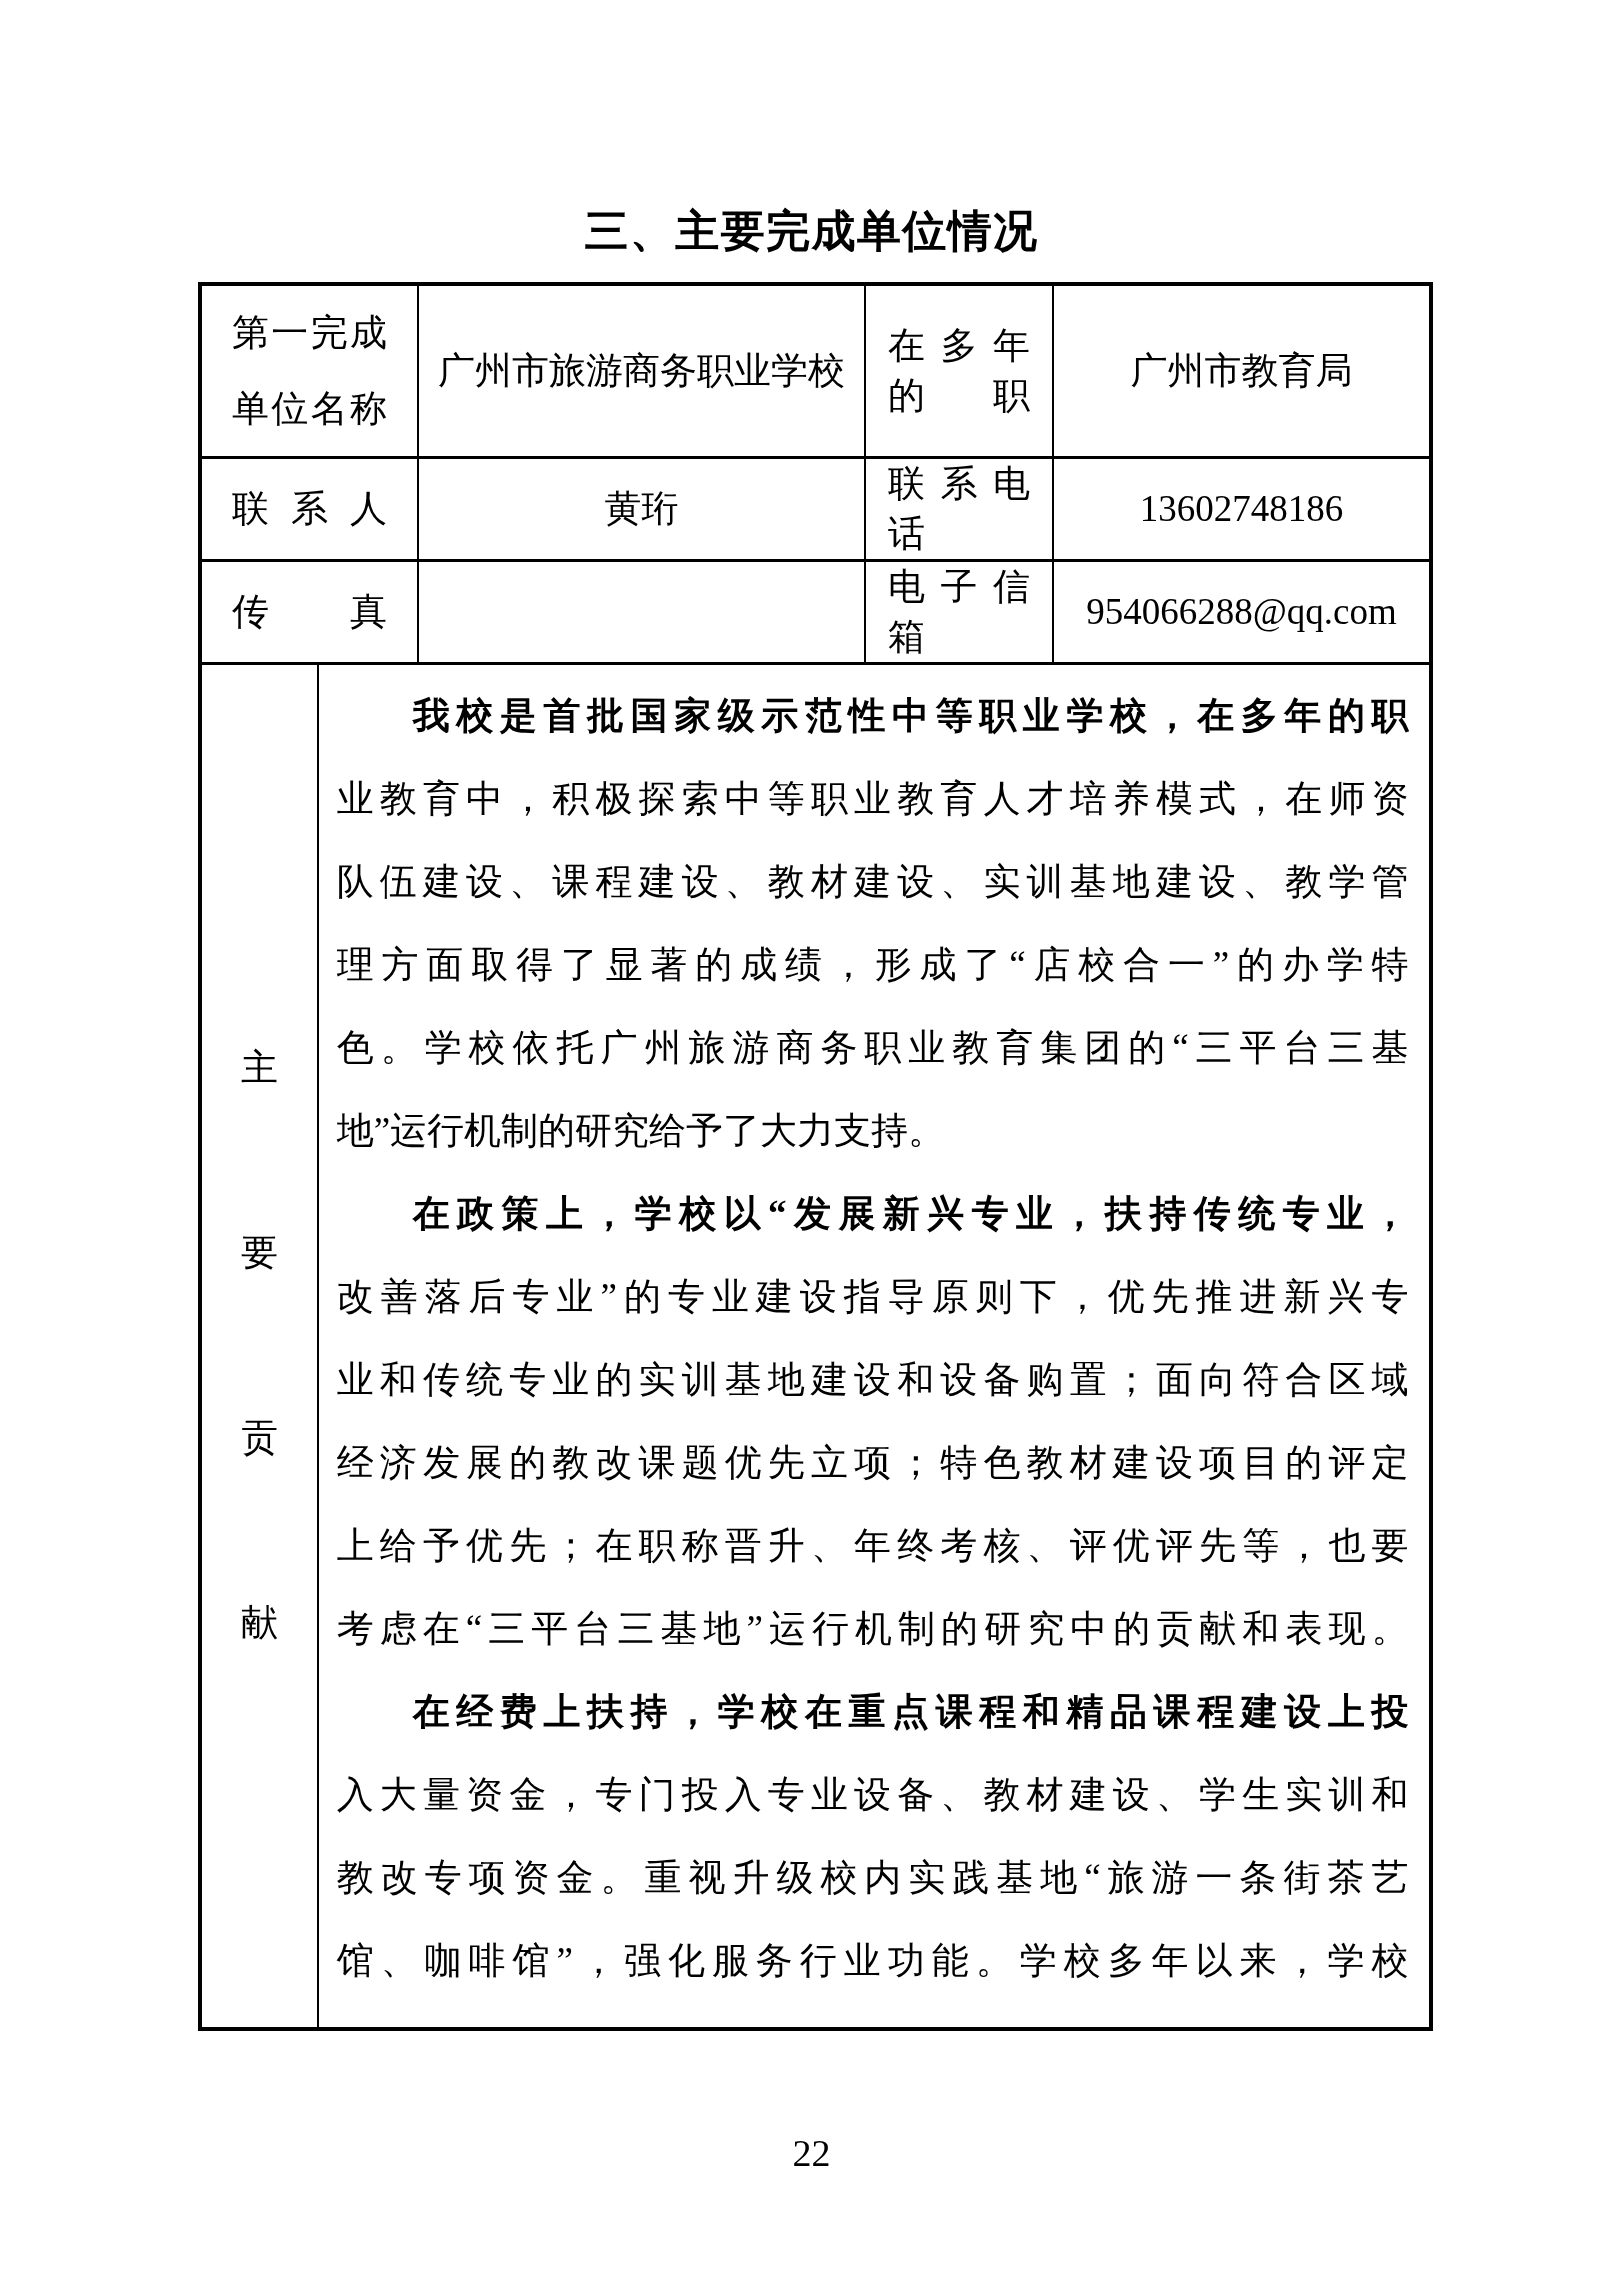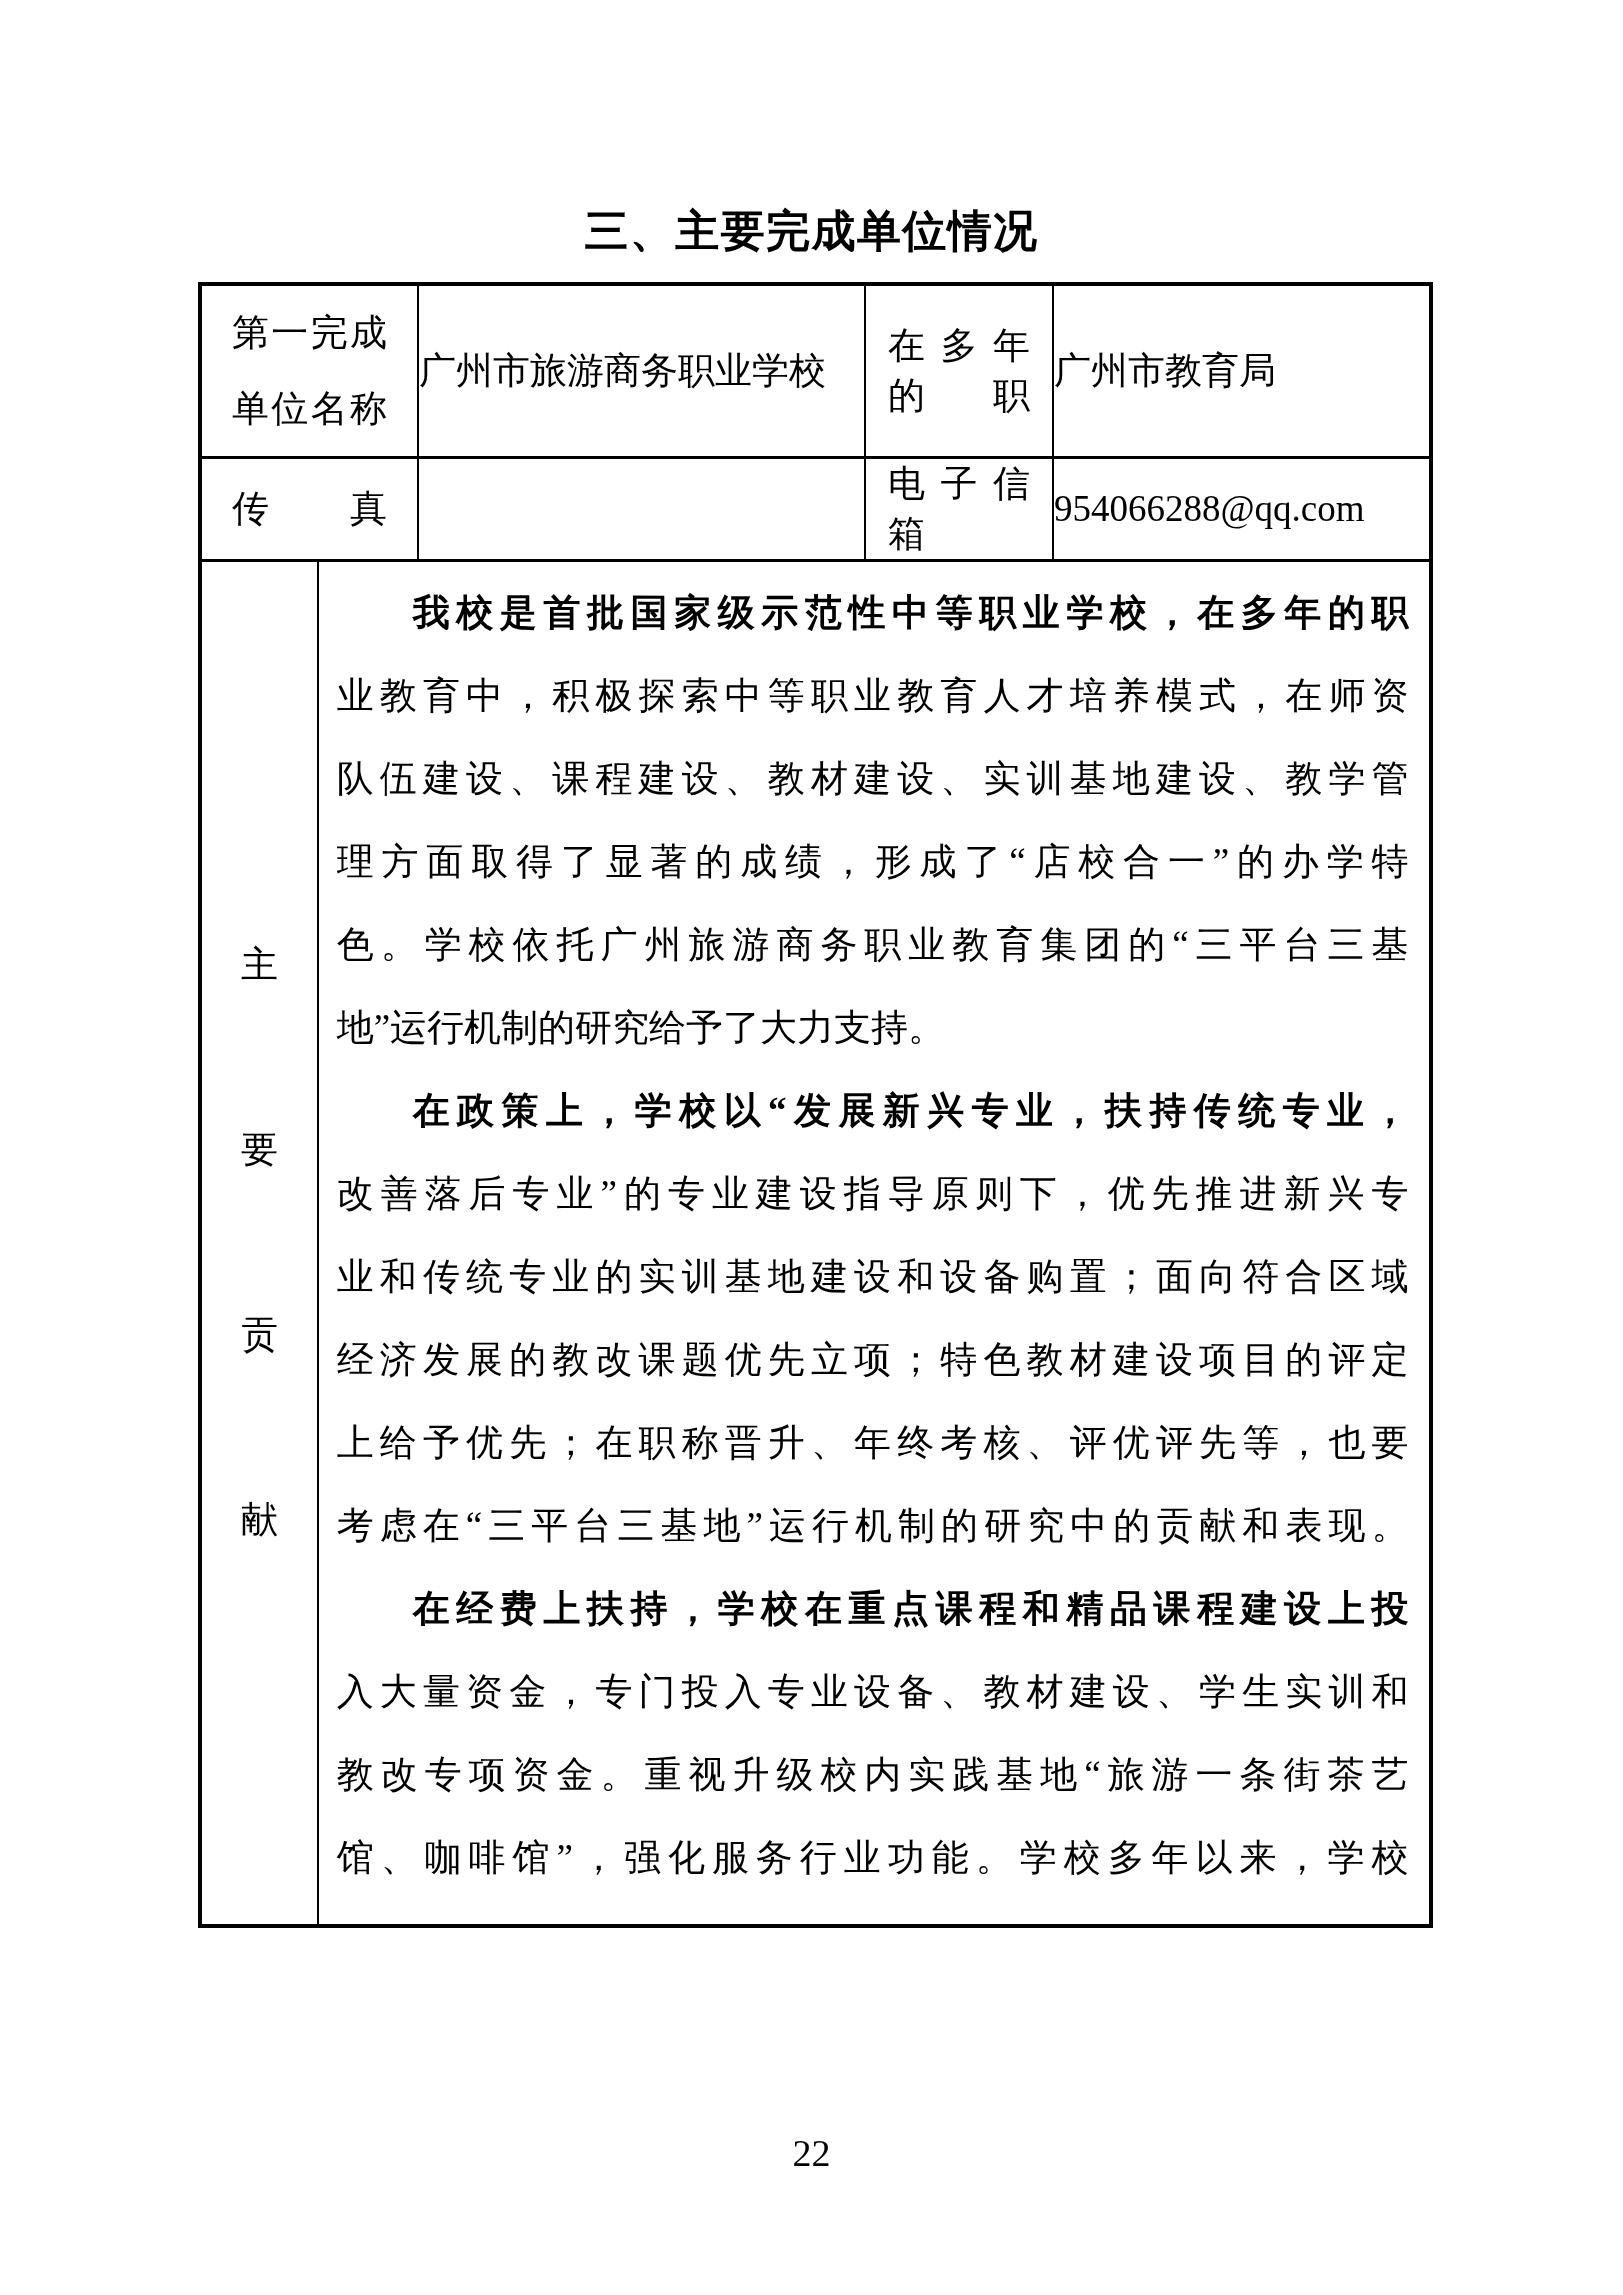--- a/index.html
+++ b/index.html
@@ -25,21 +25,21 @@
     border:2.7px solid #000;
     border-top-width:3.4px; border-bottom-width:3.4px;
     vertical-align:middle;
     font-size:37px;
     overflow:hidden;
   }
   .spread { text-align:justify; text-align-last:justify; }
   .labA { padding:0 30px; }
   .labC { padding:0 22px; }
   .two-line div { line-height:76px; }
-  .val { text-align:left; }
+  .val { text-align:center; }
   .addr { text-align:center; }
   td.contrib-label-cell { padding:0; }
   .vstack {
     height:100%; display:flex; flex-direction:column;
     align-items:center; justify-content:center; gap:135px;
     font-size:37px;
   }
   td.contrib-body {
     vertical-align:top;
     padding:9.5px 20.5px 0 17.7px;
@@ -76,20 +76,26 @@
       <div class="two-line">
         <div class="spread">第一完成</div>
         <div class="spread">单位名称</div>
       </div>
     </td>
     <td class="val">广州市旅游商务职业学校</td>
     <td class="labC spread">在多年的职</td>
     <td class="val">广州市教育局</td>
   </tr>
 
+  <tr style="height:91px">
+    <td colspan="2" class="labA spread">联系人</td>
+    <td class="val">黄珩</td>
+    <td class="labC spread">联系电话</td>
+    <td class="val">13602748186</td>
+  </tr>
 
   <tr style="height:93px">
     <td colspan="2" class="labA spread">传真</td>
     <td class="val"></td>
     <td class="labC spread">电子信箱</td>
     <td class="val">954066288@qq.com</td>
   </tr>
 
 
   <tr style="height:1366px">

